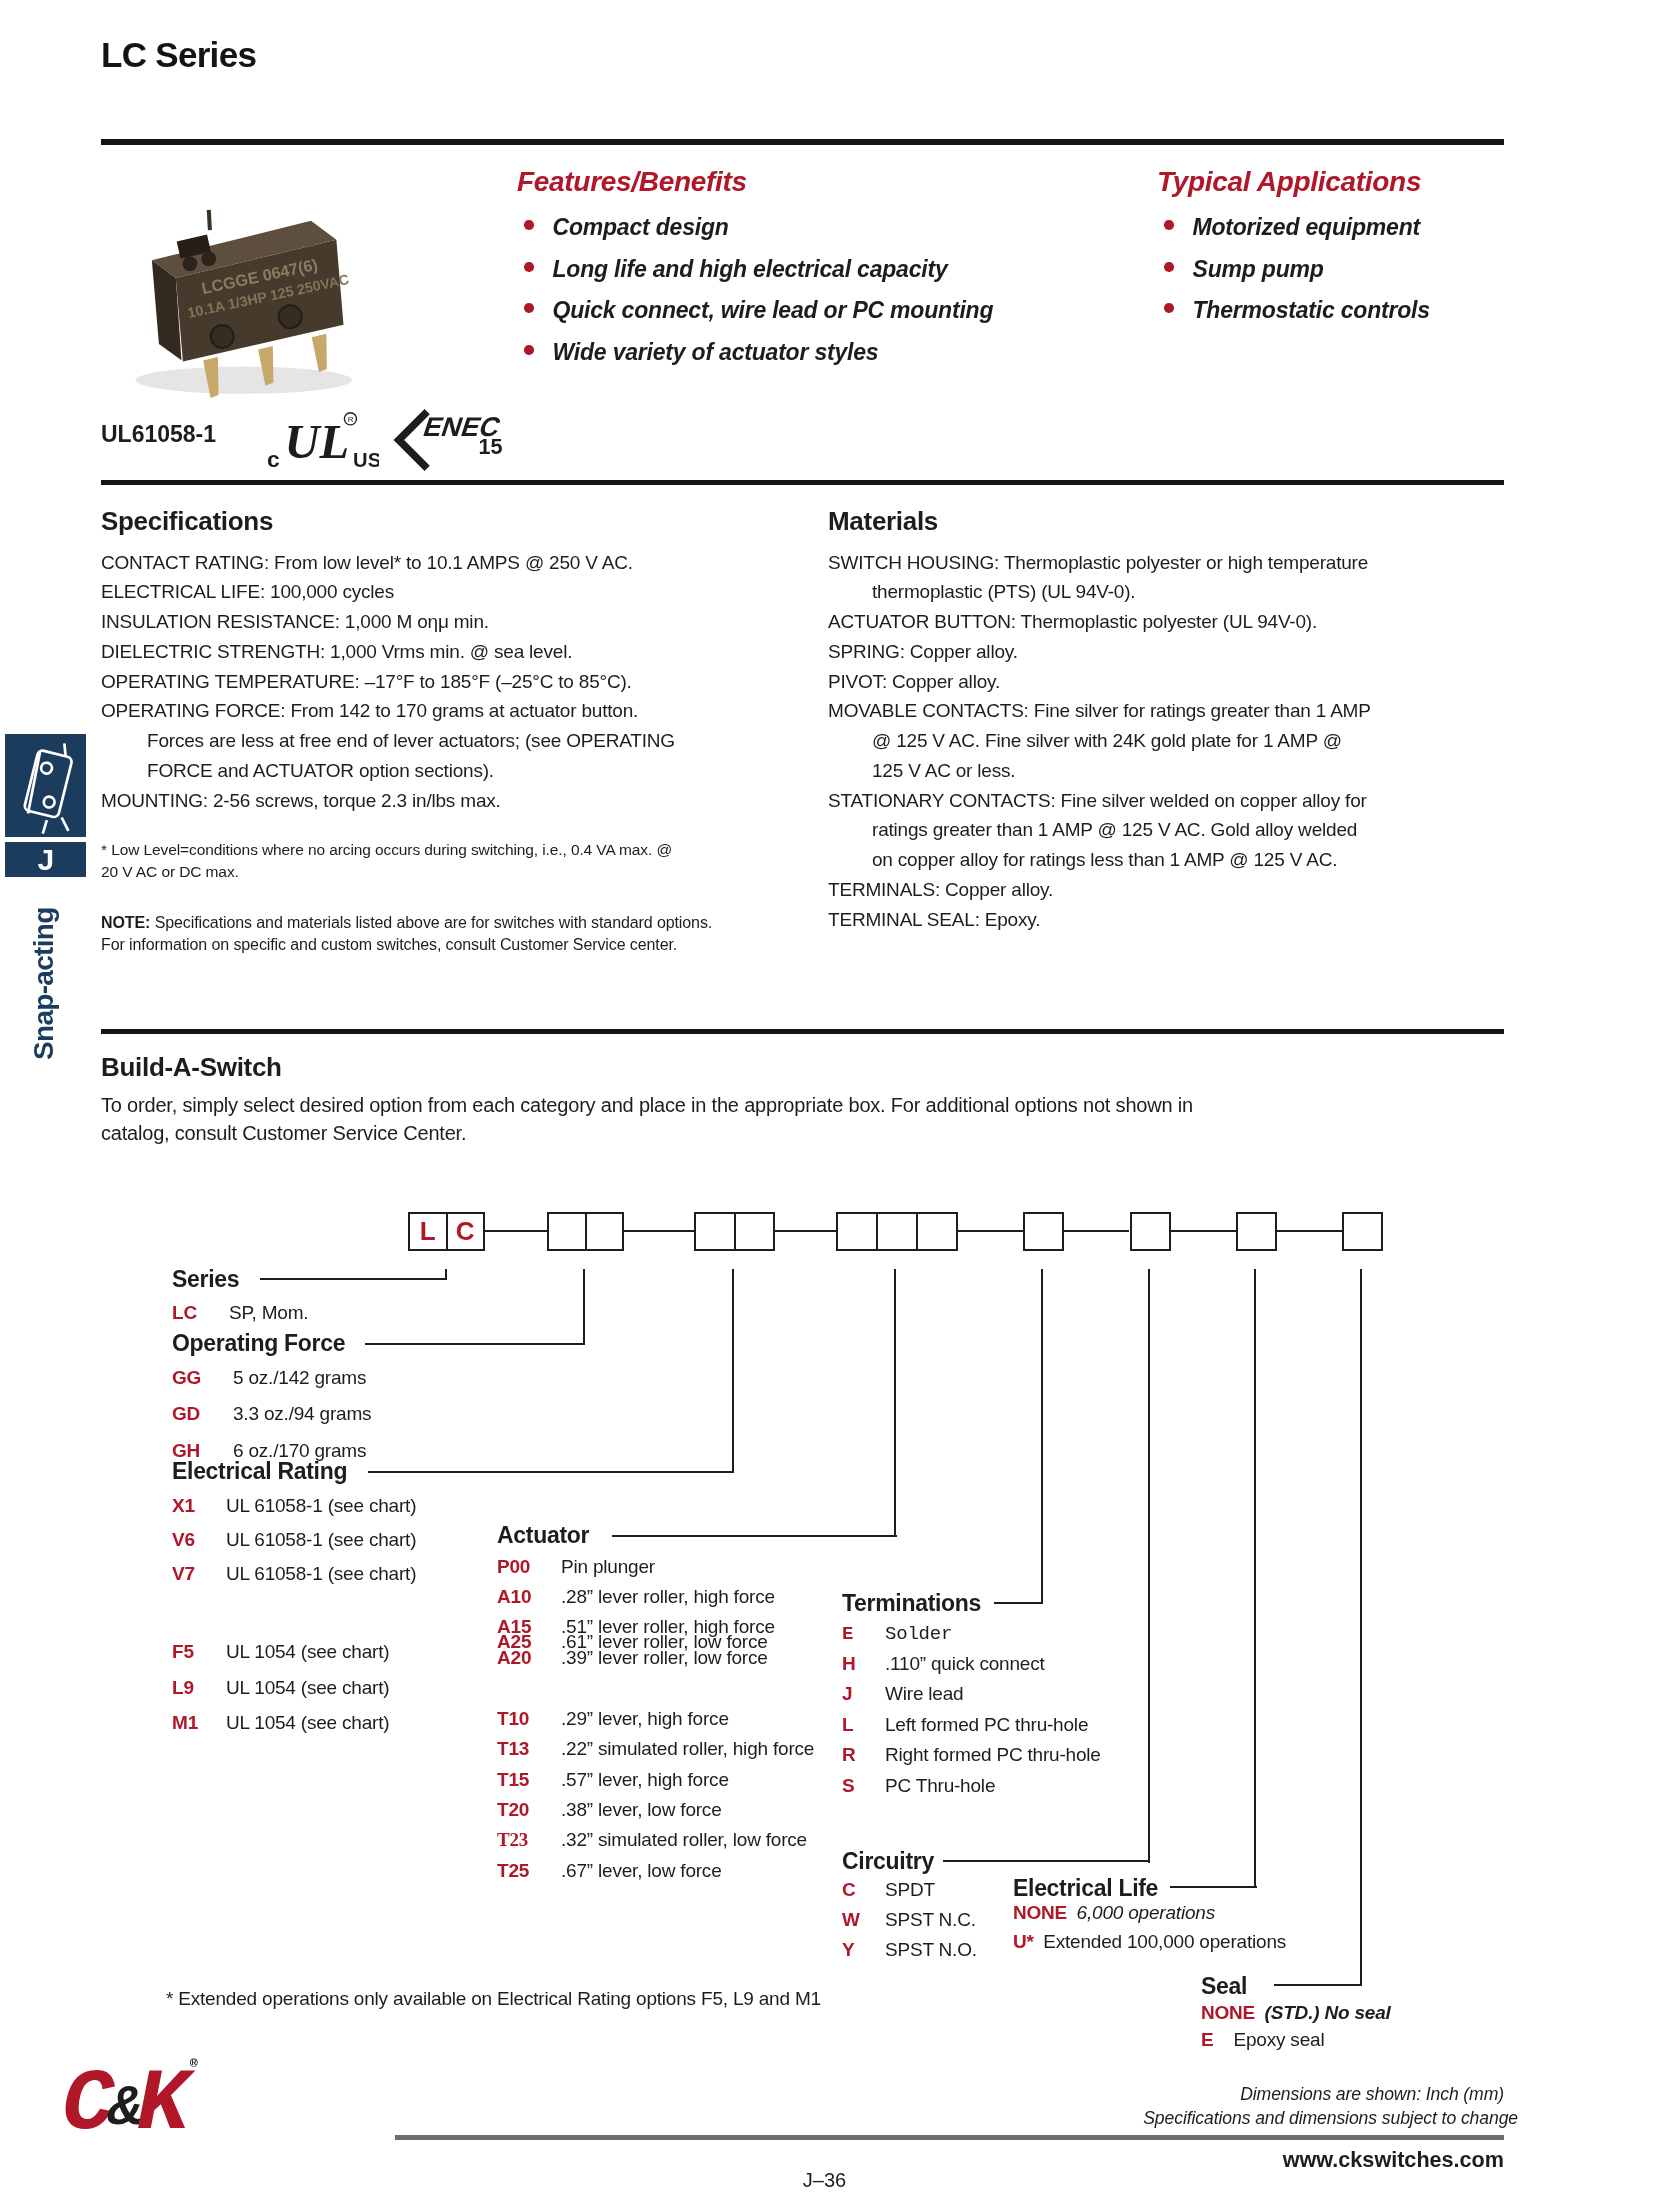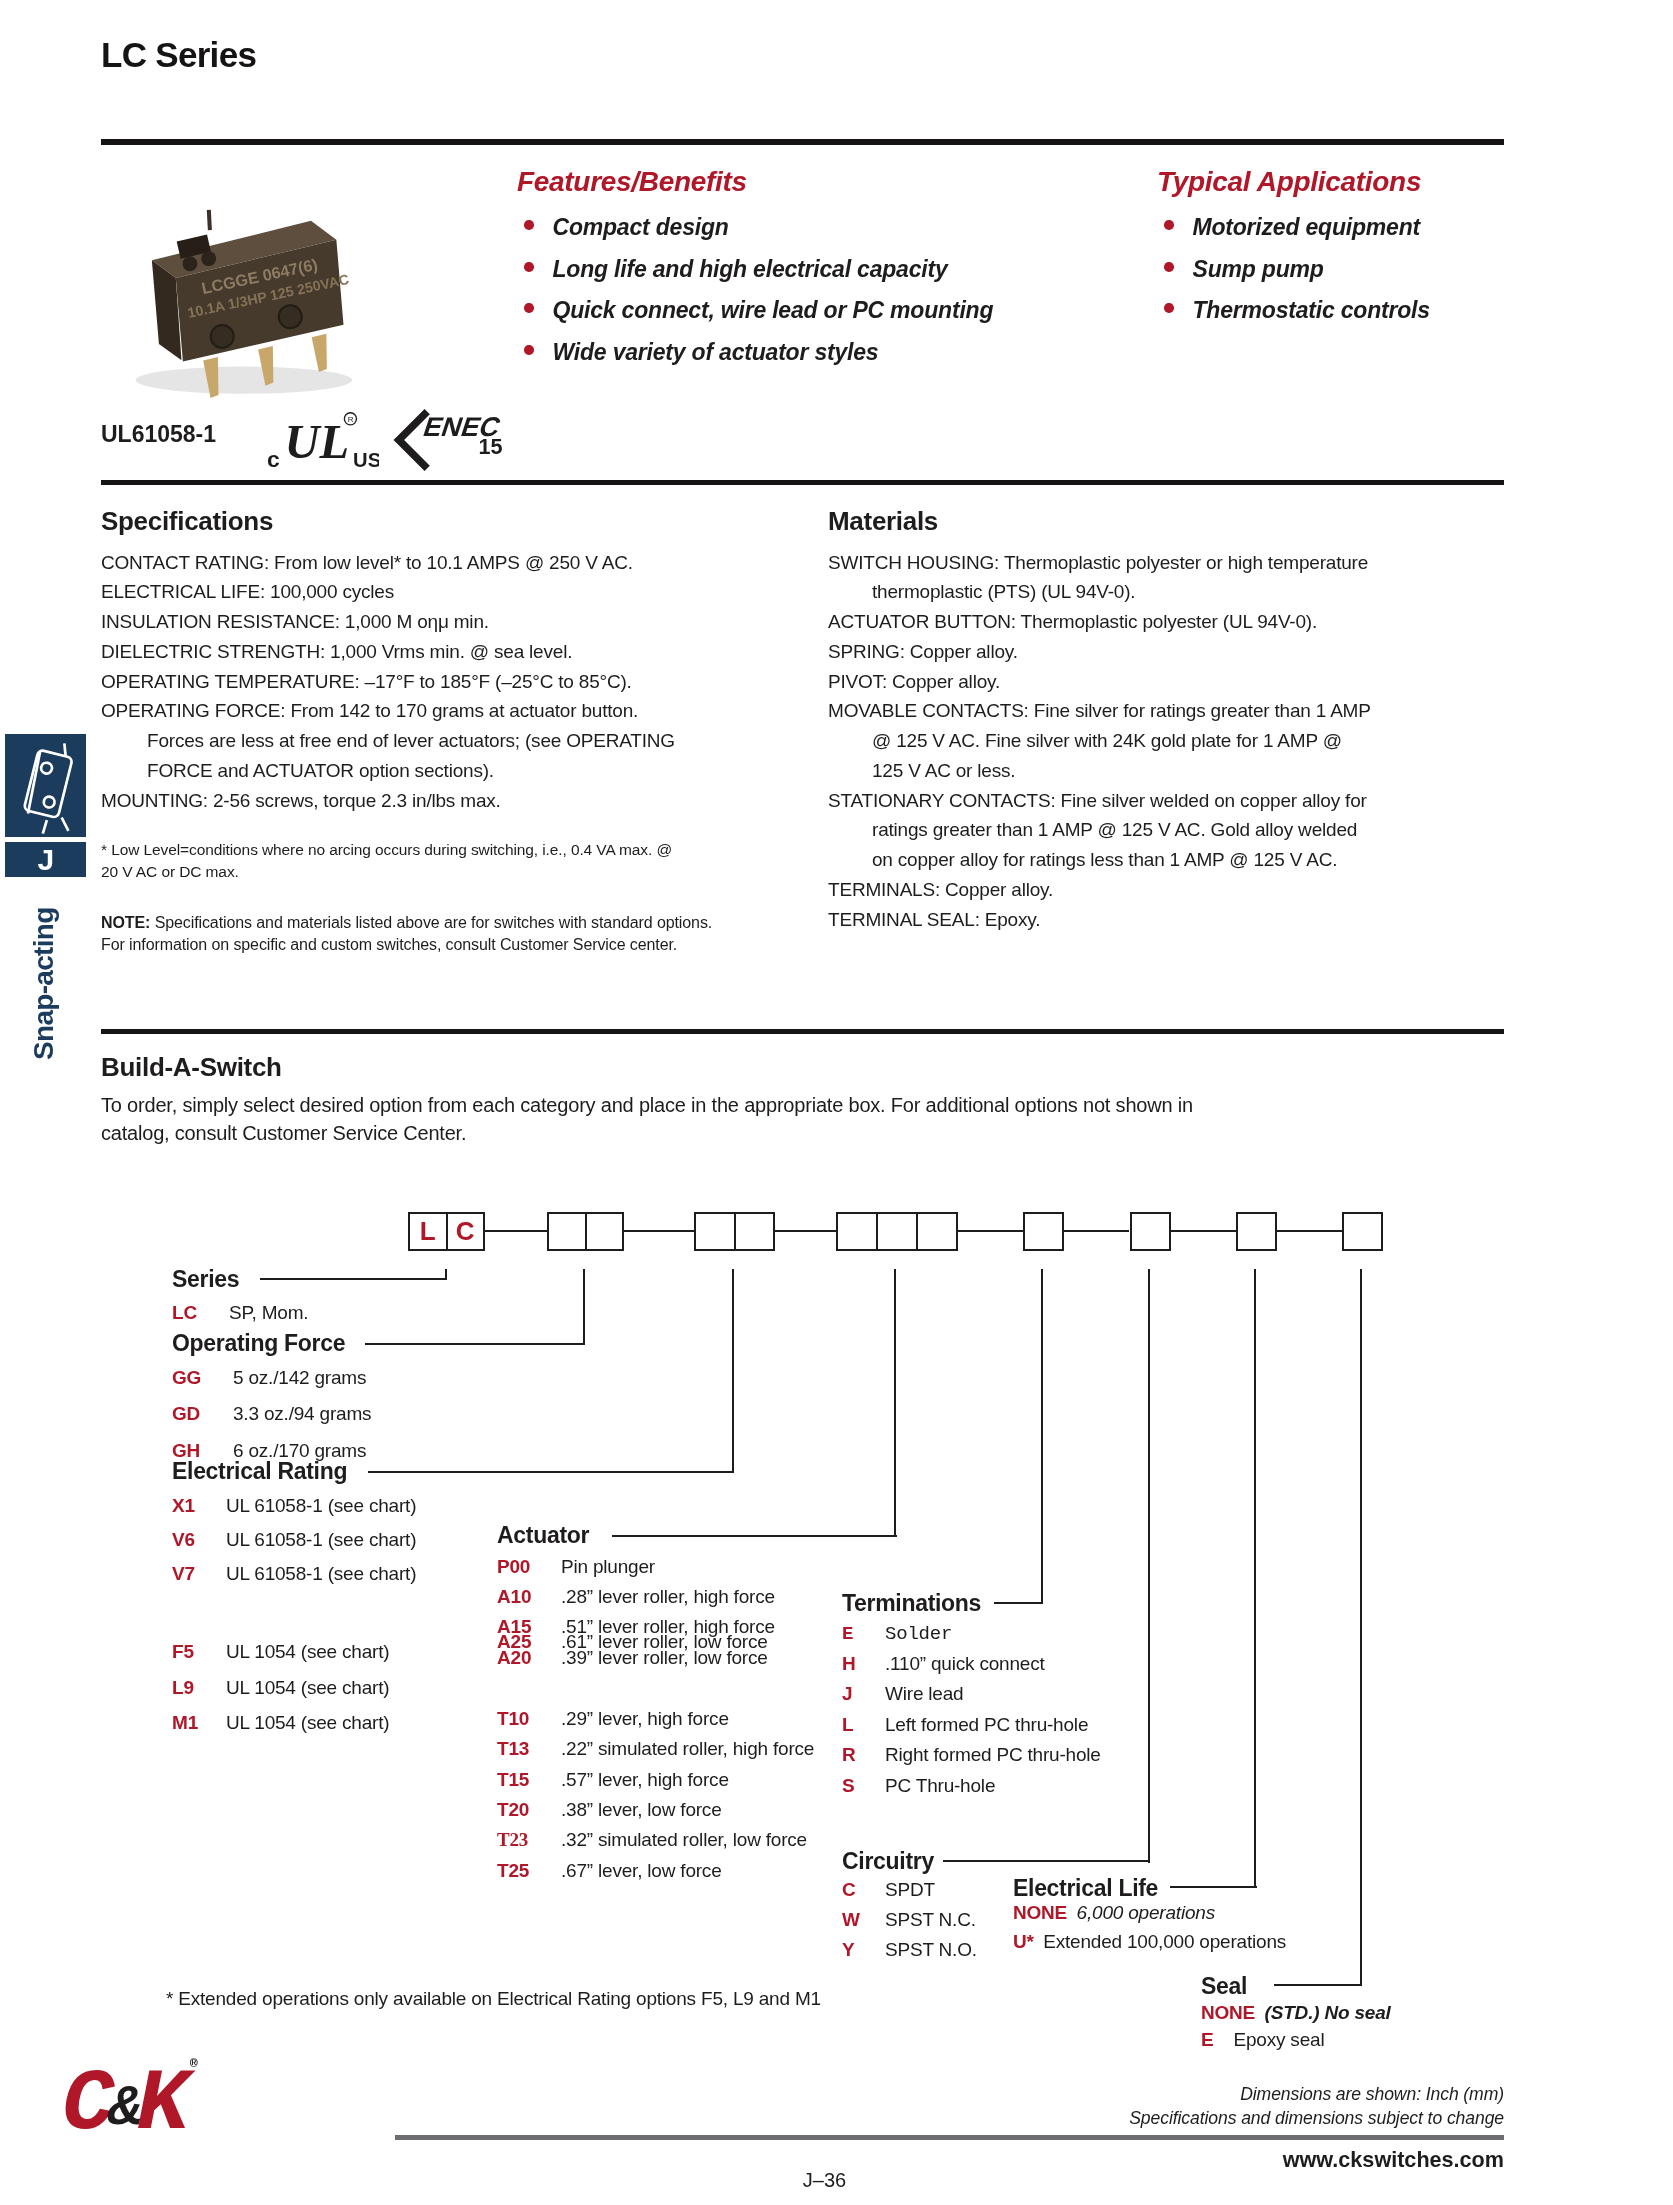--- a/index.html
+++ b/index.html
@@ -263,19 +263,19 @@
 
   <div class="abs dlabel" style="left:1201px;top:1973px;">Seal</div>
   <div class="abs ditem" style="left:1201px;top:2002px;"><span class="code" style="margin-right:9.5px;">NONE</span><span class="bit">(STD.) No seal</span></div>
   <div class="abs ditem" style="left:1201px;top:2029px;"><span class="code" style="margin-right:20px;">E</span><span>Epoxy seal</span></div>
 
   <div class="abs body28" style="left:166px;top:1988px;">* Extended operations only available on Electrical Rating options F5, L9 and M1</div>
 
   <div class="abs brand" style="left:62px;top:2055px;"><span class="bc">C</span><span class="bamp">&amp;</span><span class="bk">K</span><span class="breg">®</span></div>
 
   <div class="abs ital26 rightal" style="right:169px;top:2084px;">Dimensions are shown: Inch (mm)</div>
-  <div class="abs ital26 rightal" style="right:169px;top:2108px;">Specifications and dimensions subject to change</div>
+  <div class="abs ital26 rightal" style="right:155px;top:2108px;">Specifications and dimensions subject to change</div>
   <div class="abs grule" style="left:395px;top:2135px;width:1109px;height:4.7px;"></div>
   <div class="abs site rightal" style="right:169px;top:2147px;">www.ckswitches.com</div>
   <div class="abs pagenum" style="left:777px;top:2169px;width:95px;text-align:center;">J–36</div>
 
 </div>
 
 
 </body></html>

